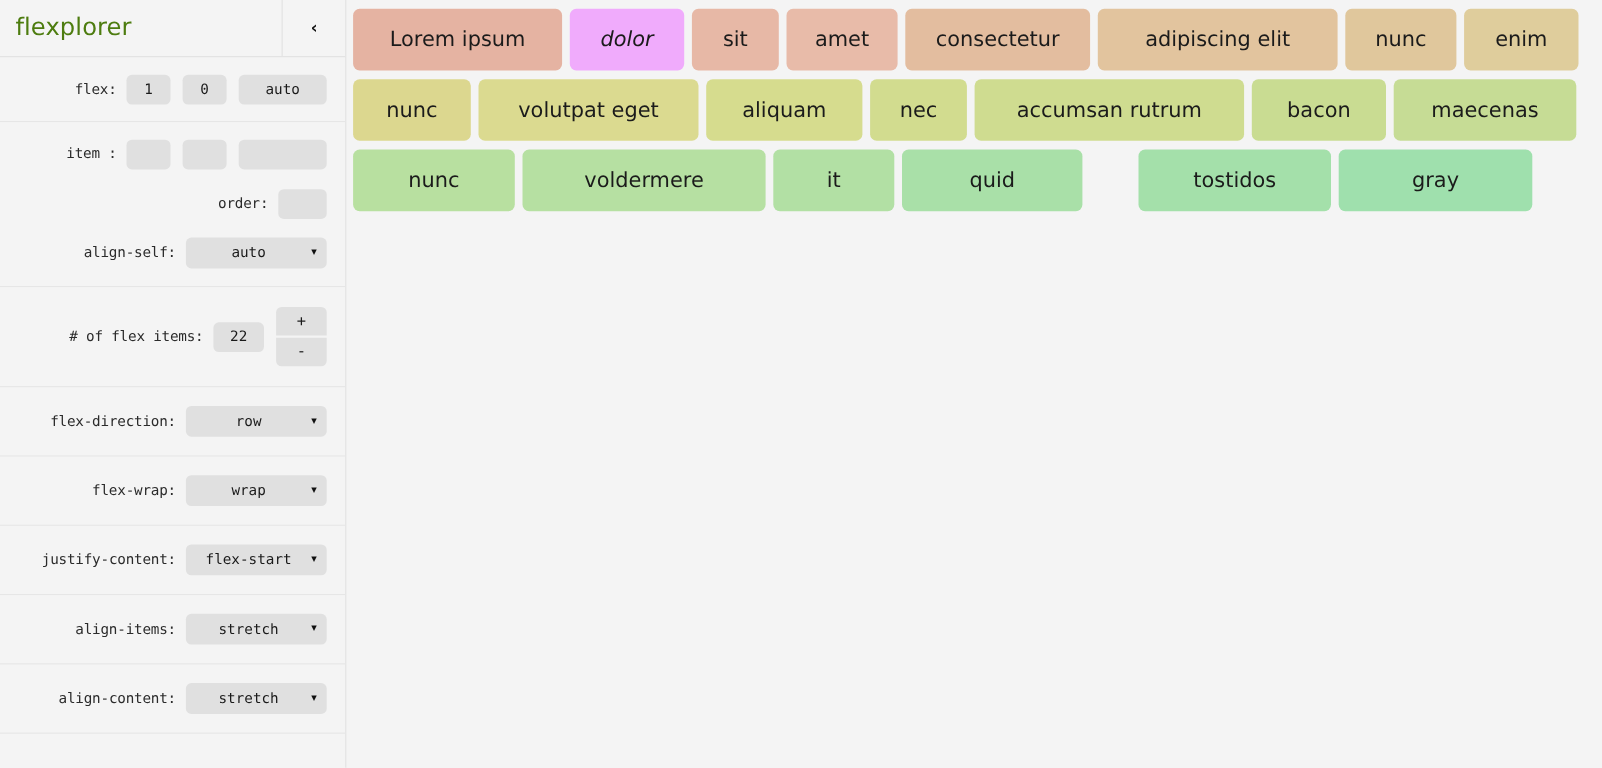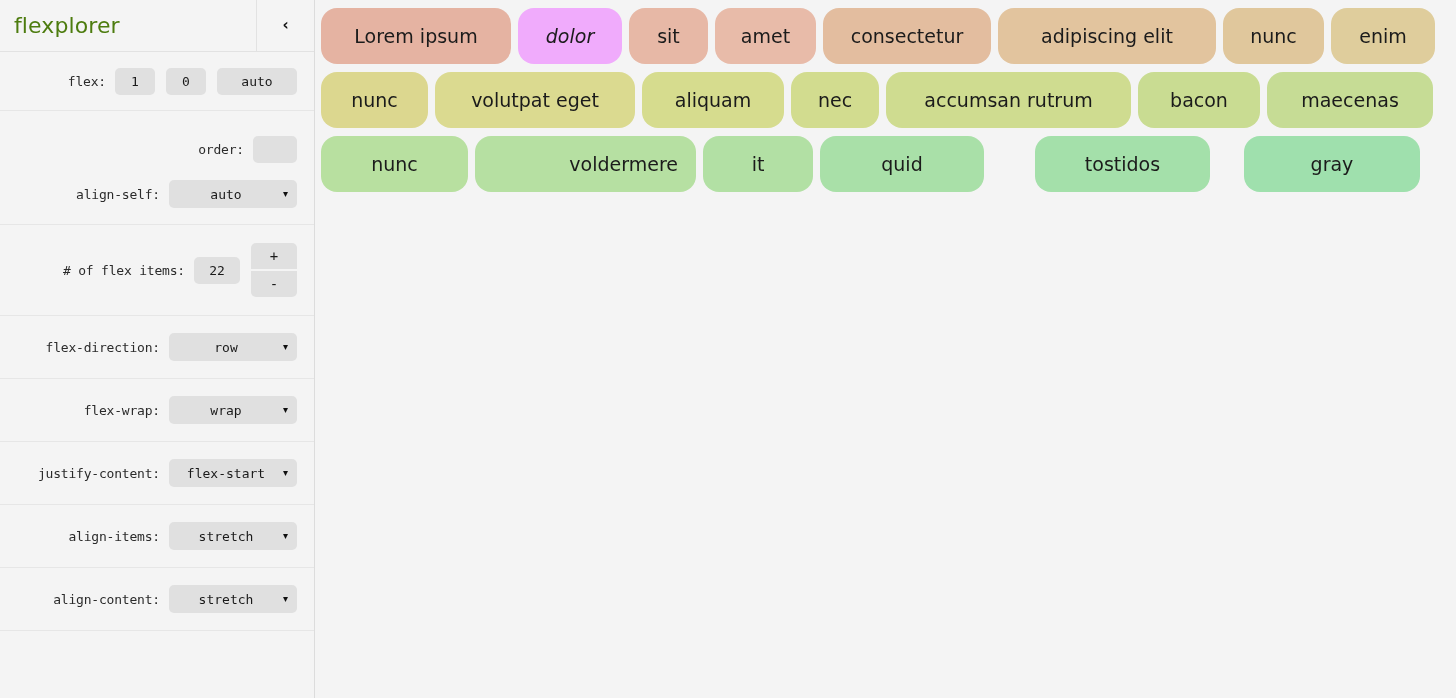--- a/index.html
+++ b/index.html
@@ -191,21 +191,21 @@
     align-content: stretch;
     padding: 8px 0 0 6px;
     width: 1141px;
     height: 698px;
     align-content: flex-start;
   }
   .flex-item {
     display: flex;
     align-items: center;
     justify-content: center;
-    border-radius: 16px;
+    border-radius: 6px;
     margin: 0 7px 8px 0;
     height: 56px;
     font-family: "DejaVu Sans", sans-serif;
     font-size: 19px;
     color: #1b1b1b;
     white-space: nowrap;
     padding: 0 18px;
     flex: 0 0 auto;
     cursor: pointer;
   }
@@ -227,20 +227,26 @@
     <div class="ctrl-group group-flex">
       <div class="ctrl-row">
         <span class="ctrl-label">flex:</span>
         <input class="fld fld-sm" type="text" value="1" style="">
         <input class="fld fld-md fld-gap" type="text" value="0" style="">
         <input class="fld fld-lg fld-gap" type="text" value="auto" style="">
       </div>
     </div>
 
     <div class="ctrl-group group-item">
+      <div class="ctrl-row">
+        <span class="ctrl-label">item :</span>
+        <input class="fld fld-sm" type="text" value="" style="">
+        <input class="fld fld-md fld-gap" type="text" value="" style="">
+        <input class="fld fld-lg fld-gap" type="text" value="" style="">
+      </div>
       <div class="row-spacer"></div>
       <div class="ctrl-row">
         <span class="ctrl-label">order:</span>
         <input class="fld fld-order" type="text" value="" style="">
       </div>
       <div class="row-spacer"></div>
       <div class="ctrl-row">
         <span class="ctrl-label">align-self:</span>
         <span class="sel-wrap">
           <select class="sel">
@@ -367,31 +373,31 @@
         </div>
         <div class="flex-item" style="background: rgb(201, 220, 146); width: 122px;">
           <span>bacon</span>
         </div>
         <div class="flex-item" style="background: rgb(198, 220, 149); width: 166px;">
           <span>maecenas</span>
         </div>
         <div class="flex-item" style="background: rgb(184, 224, 160); width: 147px;">
           <span>nunc</span>
         </div>
-        <div class="flex-item" style="background: rgb(182, 224, 162); width: 221px; justify-content: flex-end;">
+        <div class="flex-item" style="background: rgb(182, 224, 162); width: 221px;">
           <span>voldermere</span>
         </div>
         <div class="flex-item" style="background: rgb(178, 224, 164); width: 110px;">
           <span>it</span>
         </div>
         <div class="flex-item" style="background: rgb(169, 224, 168); width: 164px;">
           <span>quid</span>
         </div>
         <div class="flex-item" style="background: rgb(164, 224, 170); width: 175px; margin-left: 44px;">
           <span>tostidos</span>
         </div>
-        <div class="flex-item" style="background: rgb(159, 224, 173); width: 176px; margin-left: 27px;">
+        <div class="flex-item" style="background: rgb(159, 224, 173); width: 176px;">
           <span>gray</span>
         </div>
       </div>
   </main>
 
 </div>
 
 </body></html>

